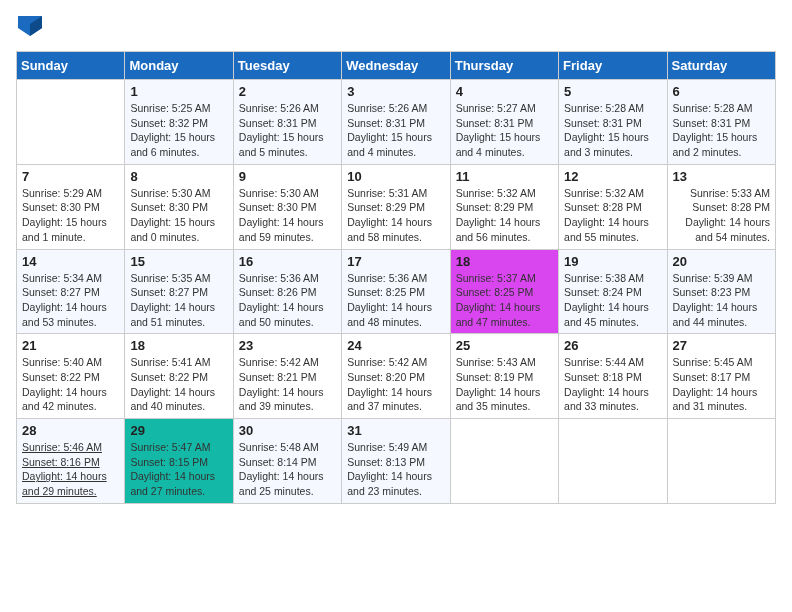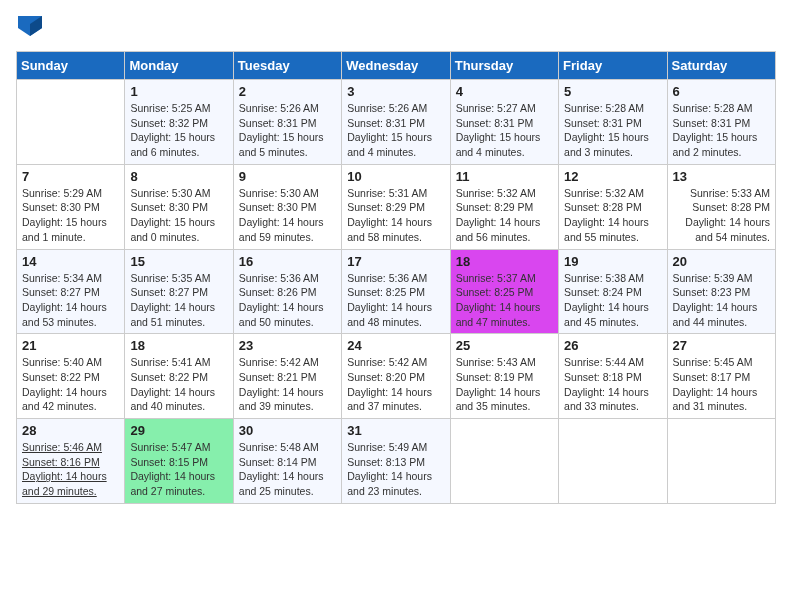--- a/index.html
+++ b/index.html
@@ -325,21 +325,21 @@
         </td>
       </tr>
       <tr>
         <td style="background-color: rgb(245, 248, 255);">
           <span class="day-number">28</span>
           <div class="day-info" style="white-space: pre-line; text-decoration: underline;">Sunrise: 5:46 AM
 Sunset: 8:16 PM
 Daylight: 14 hours
 and 29 minutes.</div>
         </td>
-        <td style="background-color: #86efac;">
+        <td style="background-color: #14b8a6;">
           <span class="day-number">29</span>
           <div class="day-info" style="white-space: pre-line;">Sunrise: 5:47 AM
 Sunset: 8:15 PM
 Daylight: 14 hours
 and 27 minutes.</div>
         </td>
         <td style="background-color: rgb(245, 248, 255);">
           <span class="day-number">30</span>
           <div class="day-info" style="white-space: pre-line;">Sunrise: 5:48 AM
 Sunset: 8:14 PM

